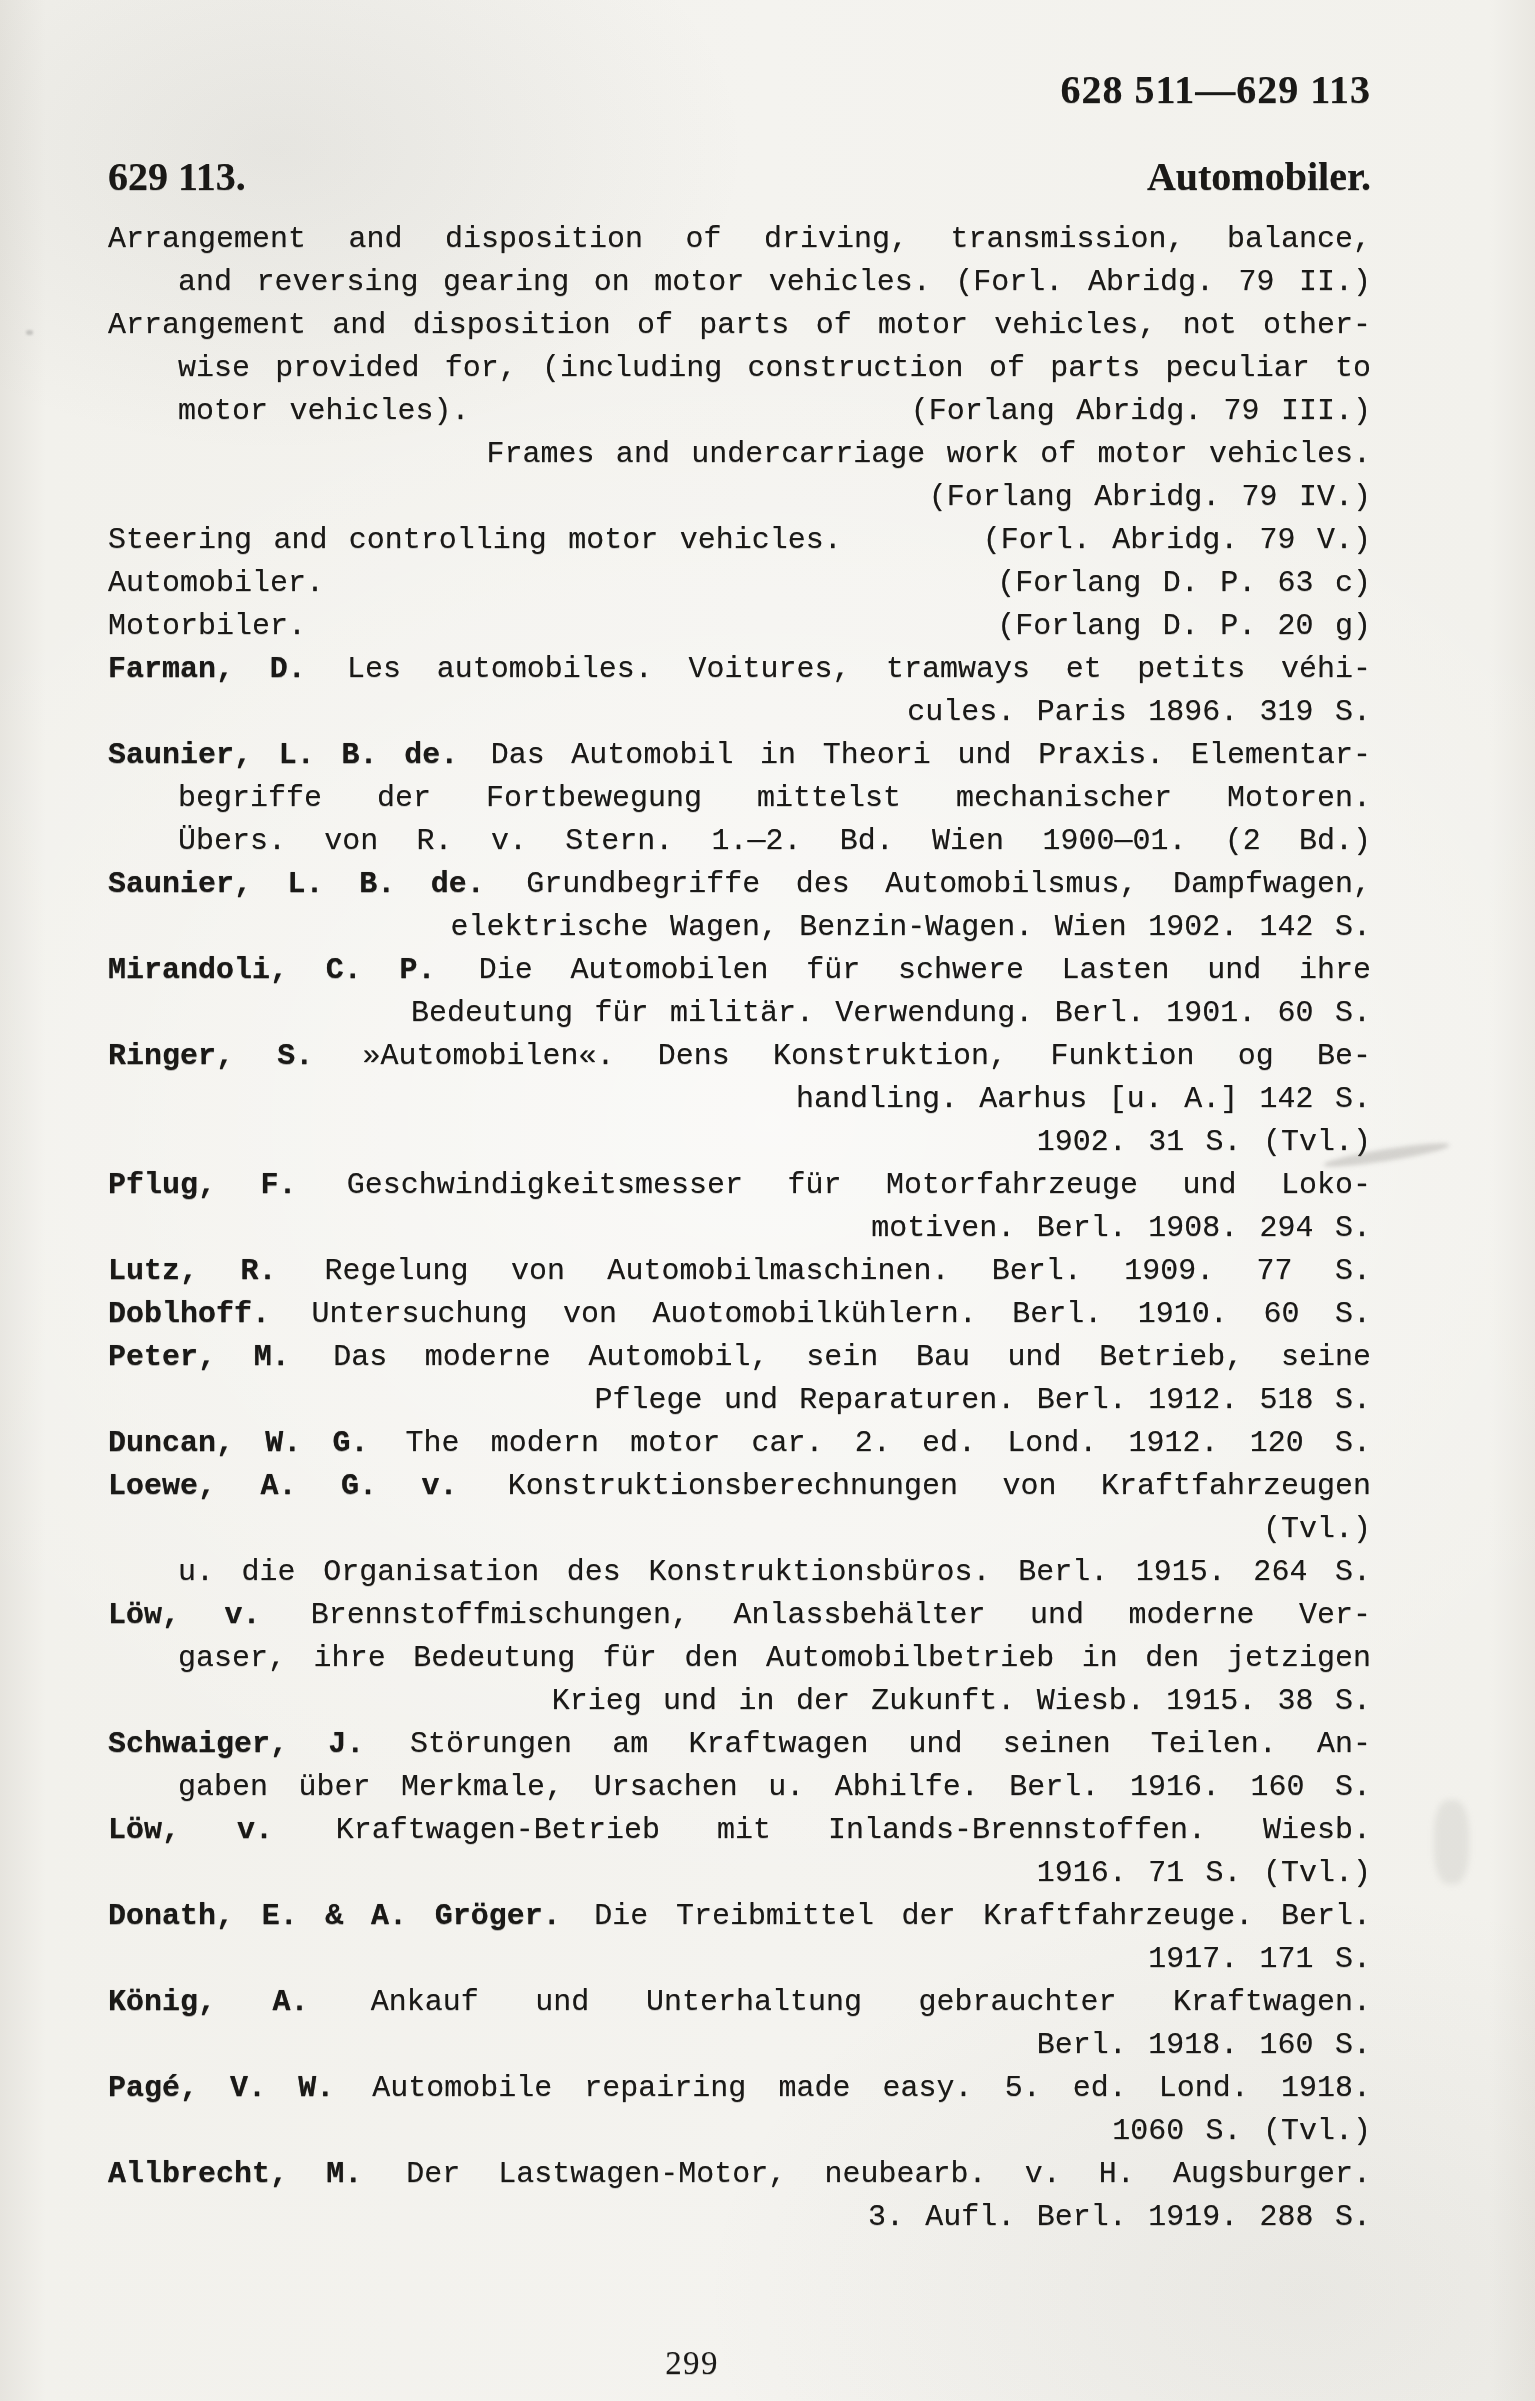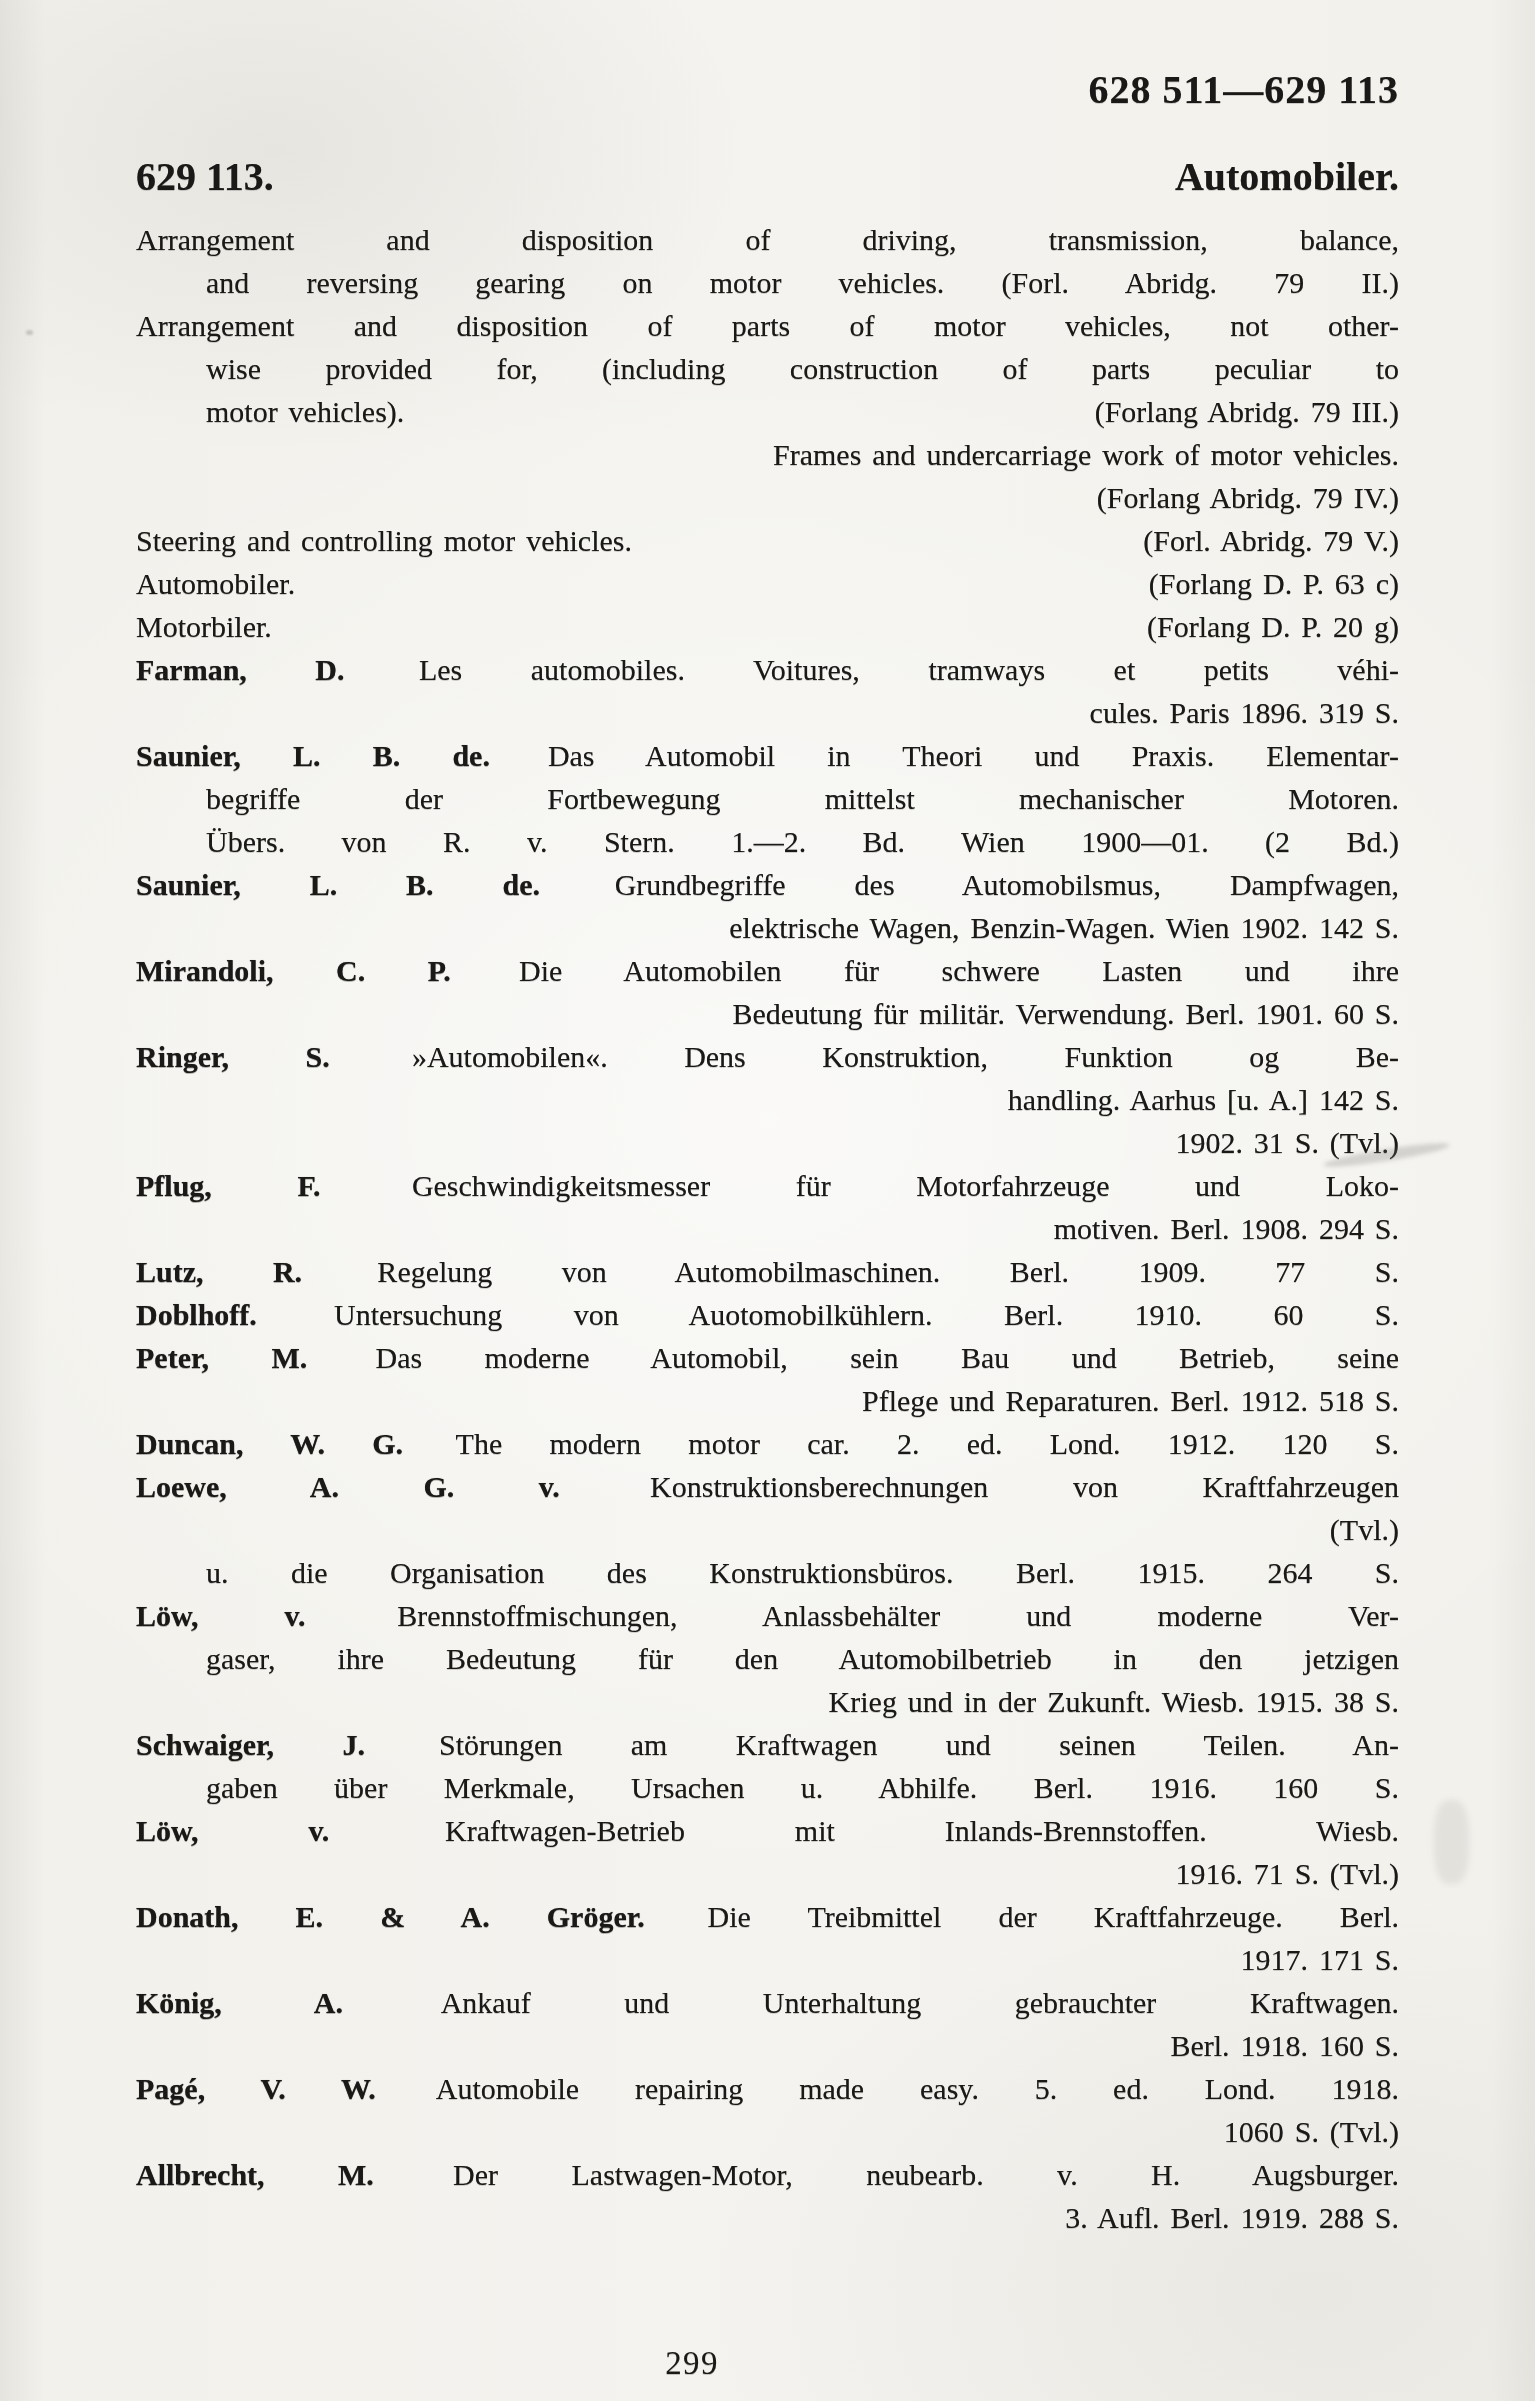--- a/index.html
+++ b/index.html
@@ -15,21 +15,21 @@
     font-family: "Liberation Serif", "DejaVu Serif", serif;
     color: #1a1917;
     background:
       radial-gradient(672px 432px at 18% 6%, rgba(120,118,112,0.10), transparent 70%),
       radial-gradient(865px 576px at 85% 92%, rgba(120,118,112,0.08), transparent 70%),
       radial-gradient(1249px 1009px at 50% 45%, rgba(255,255,255,0.55), transparent 78%),
       linear-gradient(90deg, #e6e4de 0, #f2f1ec 3%, #f4f3ef 50%, #f2f1ec 97%, #e9e7e1 100%);
   }
   .content {
     position: absolute;
-    left: 136px;
+    left: 108px;
     top: 0;
     width: 1263px;
     text-shadow: 0 0.5px 0.5px rgba(60,60,60,0.22), 0 0 0.5px rgba(0,0,0,0.38);
   }
   .header-range {
     padding-top: 68px;
     text-align: right;
     font-weight: 700;
     font-size: 40px;
     line-height: 44px;
@@ -42,21 +42,21 @@
     font-weight: 700;
     font-size: 40px;
     line-height: 46px;
   }
   .body {
     margin-top: 18px;
     font-size: 30px;
     line-height: 43px;
     word-spacing: 3.4px;
   }
-  .line { min-height: 43px; }
+  .line { min-height: 43px; font-family: Liberation Mono, monospace; }
   .ind { margin-left: 70px; }
   .justify { text-align: justify; text-justify: inter-word; text-align-last: justify; }
   .left { text-align: right; }
   .right { text-align: right; }
   .split { display: flex; justify-content: space-between; }
   .b {
     font-weight: 700;
     margin-right: 5.8px;
     text-shadow: 0 0.5px 0.5px rgba(40,40,40,0.3), 0 0 0.7px rgba(0,0,0,0.5);
   }

